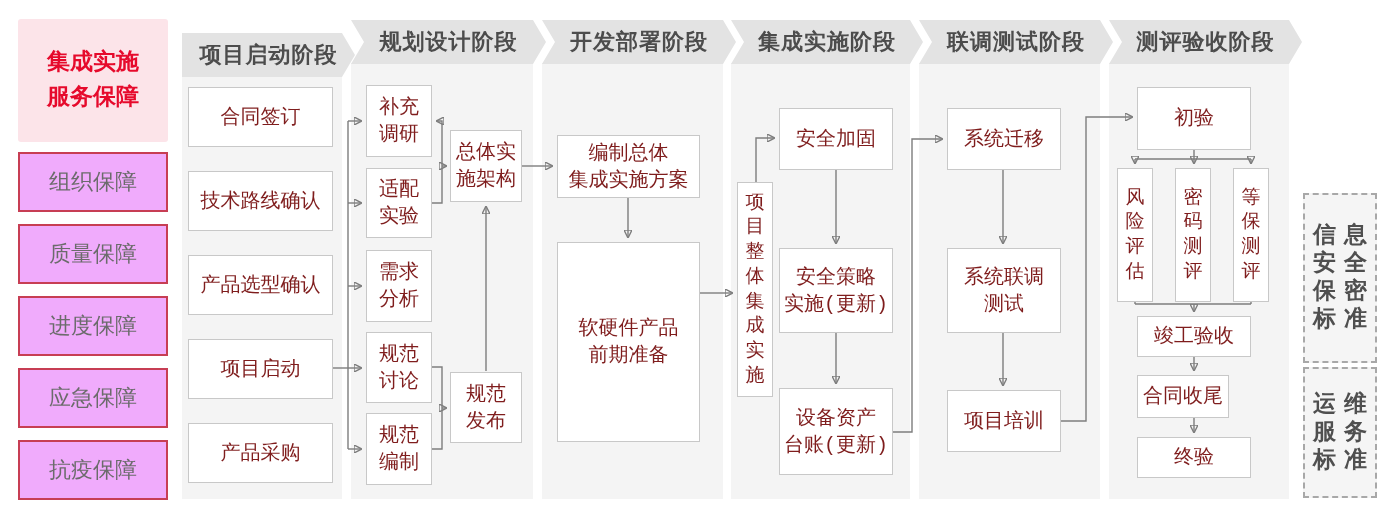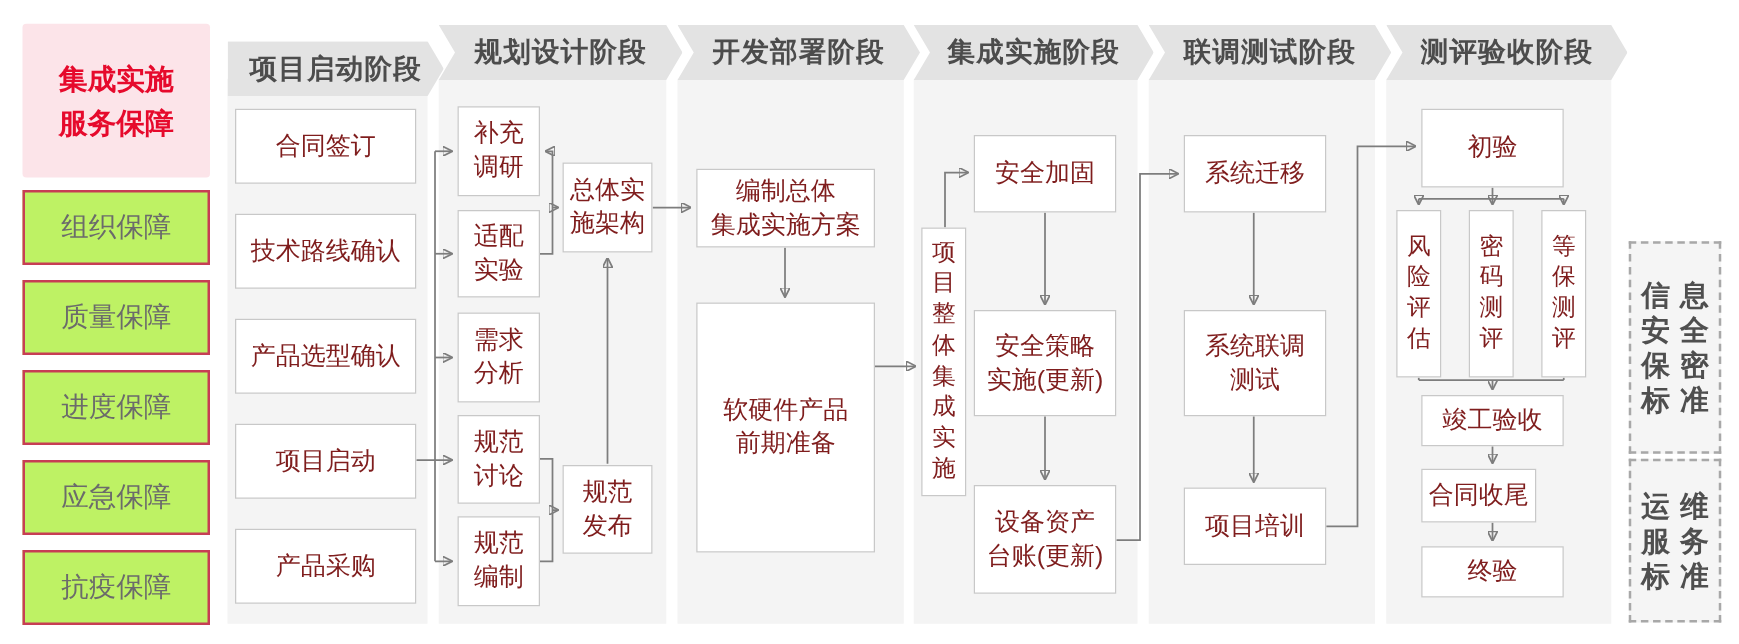--- a/index.html
+++ b/index.html
@@ -1,31 +1,31 @@
 <!DOCTYPE html>
 <html><head>
 <meta charset="utf-8">
 <style>
   html,body{margin:0;padding:0;background:#fff;}
   .canvas{position:relative;width:1391px;height:515px;background:#fff;overflow:hidden;
-          font-family:Liberation Sans, sans-serif;}
+          font-family:Liberation Mono, monospace;}
   .strip{position:absolute;top:63px;height:436px;background:#f4f4f4;}
   .phase-header{position:absolute;top:20px;height:44px;background:#e3e3e3;display:flex;
           align-items:center;justify-content:center;font-size:22px;font-weight:bold;
           color:#4c4c4c;letter-spacing:1px;z-index:3;}
   .ph-first{clip-path:polygon(0 0,calc(100% - 13px) 0,100% 50%,calc(100% - 13px) 100%,0 100%);margin-top:13px;}
   .ph-next{clip-path:polygon(0 0,calc(100% - 13px) 0,100% 50%,calc(100% - 13px) 100%,0 100%,13px 50%);}
   .node{position:absolute;background:#fff;border:1px solid #c8c8c8;display:flex;
           align-items:center;justify-content:center;text-align:center;color:#7f1d1d;
           font-size:20px;line-height:1.35;white-space:pre-line;z-index:2;box-sizing:border-box;}
   .node.v{word-break:break-all;font-size:19px;line-height:1.3;padding:6px 4px;white-space:normal;}
   .pink-box{position:absolute;left:18px;top:19px;width:150px;height:123px;background:#fce4e9;
           border-radius:3px;display:flex;align-items:center;justify-content:center;text-align:center;
           color:#e60a2c;font-size:23px;font-weight:bold;line-height:1.5;white-space:pre-line;}
-  .side-box{position:absolute;left:18px;width:150px;height:60px;background:#bef264;
+  .side-box{position:absolute;left:18px;width:150px;height:60px;background:#f0abfc;
           border:2px solid #c73e54;box-sizing:border-box;display:flex;align-items:center;
           justify-content:center;color:#6b6b6b;font-size:22px;}
   .std-box{position:absolute;left:1303px;width:74px;background:#f5f5f5;border:2px dashed #a8a8a8;
           box-sizing:border-box;display:flex;flex-direction:column;align-items:center;
           justify-content:center;color:#4f4f4f;font-size:23px;font-weight:bold;z-index:2;}
   .std-row{letter-spacing:8px;padding-left:8px;line-height:28px;}
   svg.wires{position:absolute;left:0;top:0;z-index:1;}
   svg.wires path{fill:none;stroke:#7d7d7d;stroke-width:1.4;}
 </style>
 </head>

